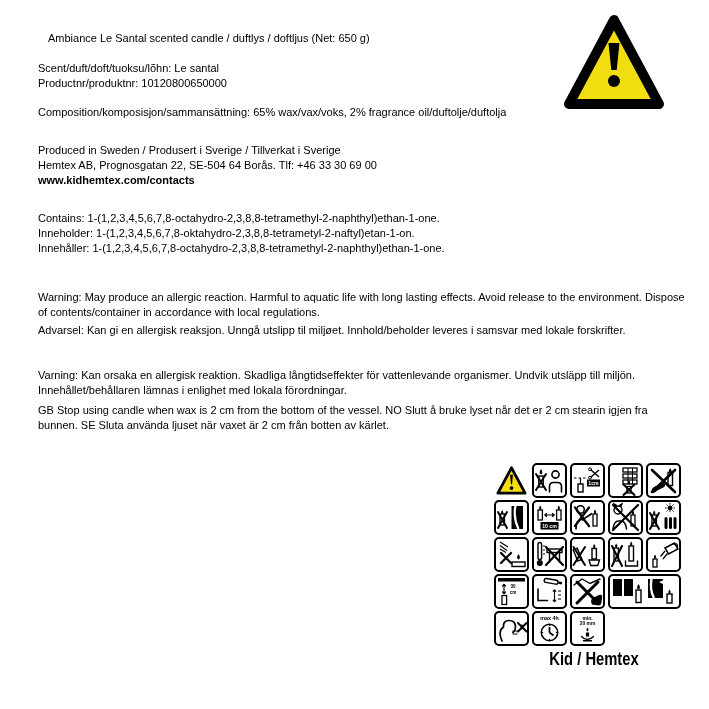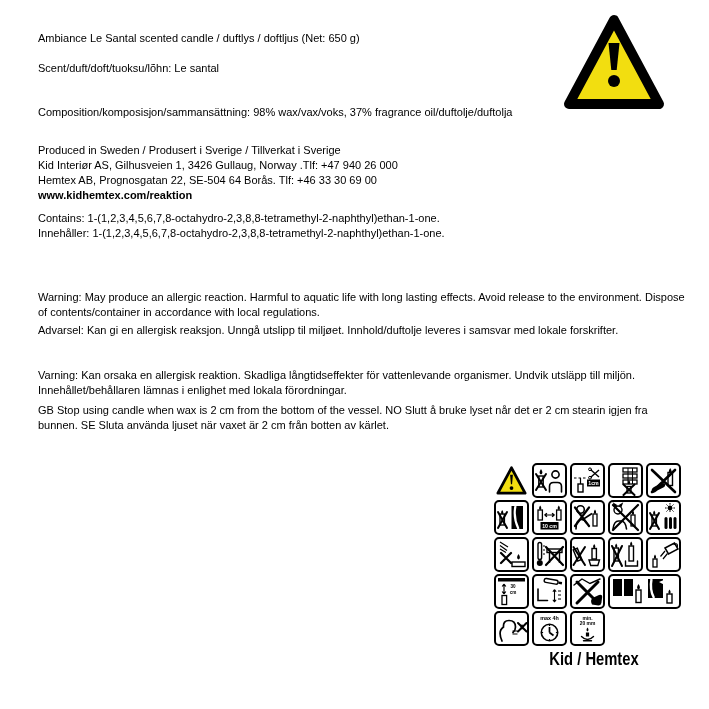--- a/index.html
+++ b/index.html
@@ -2,21 +2,21 @@
 <html style="--warn-yellow: #F2DE10;"><head>
 <meta charset="utf-8">
 <style>
   html,body{margin:0;padding:0;}
   body{
     width:709px;height:709px;position:relative;background:#fff;
     font-family:"Liberation Sans", sans-serif;color:#000;overflow:hidden;
   }
   .label-text{position:absolute;left:38px;top:0;width:650px;font-size:11px;line-height:15px;}
   .para{position:absolute;left:0;width:100%;}
-  .p-title{top:31px;}
+  .p-title{top:31px;margin-left:10px;}
   .p-id{top:61px;}
   .p-burn{top:105px;}
   .p-made{top:143px;}
   .p-contains{top:211px;}
   .p-warn-en{top:290px;}
   .p-warn-no{top:323px;}
   .p-warn-se{top:368px;}
   .p-stop{top:403px;}
   .bold{font-weight:bold;}
   .warn-triangle{position:absolute;left:562px;top:13px;width:104px;height:100px;}
@@ -37,40 +37,41 @@
   }
 </style>
 </head>
 <body>
 
 <div class="label-text">
   <div class="para p-title">Ambiance Le Santal scented candle / duftlys / doftljus (Net: 650 g)</div>
 
   <div class="para p-id">
     <div>Scent/duft/doft/tuoksu/lõhn: Le santal</div>
+    <div>Productnr/produktnr: 10120800650000</div>
   </div>
 
   <div class="para p-burn">
-    <div>Composition/komposisjon/sammansättning: 98% wax/vax/voks, 37% fragrance oil/duftolje/duftolja</div>
+    <div>Composition/komposisjon/sammansättning: 65% wax/vax/voks, 2% fragrance oil/duftolje/duftolja</div>
   </div>
 
   <div class="para p-made">
     <div>Produced in Sweden / Produsert i Sverige / Tillverkat i Sverige</div>
-    <div>Kid Interiør AS, Gilhusveien 1, 3426 Gullaug, Norway .Tlf: +47 940 26 000</div>
     <div>Hemtex AB, Prognosgatan 22, SE-504 64 Borås. Tlf: +46 33 30 69 00</div>
-    <div class="bold">www.kidhemtex.com/reaktion</div>
+    <div class="bold">www.kidhemtex.com/contacts</div>
   </div>
 
   <div class="para p-contains">
     <div>Contains: 1-(1,2,3,4,5,6,7,8-octahydro-2,3,8,8-tetramethyl-2-naphthyl)ethan-1-one.</div>
+    <div>Inneholder: 1-(1,2,3,4,5,6,7,8-oktahydro-2,3,8,8-tetrametyl-2-naftyl)etan-1-on.</div>
     <div>Innehåller: 1-(1,2,3,4,5,6,7,8-octahydro-2,3,8,8-tetramethyl-2-naphthyl)ethan-1-one.</div>
   </div>
 
   <div class="para p-warn-en">Warning: May produce an allergic reaction. Harmful to aquatic life with long lasting effects. Avoid release to the environment. Dispose of contents/container in accordance with local regulations.</div>
-  <div class="para p-warn-no">Advarsel:  Kan gi en allergisk reaksjon. Unngå utslipp til miljøet. Innhold/duftolje leveres i samsvar med lokale forskrifter.</div>
+  <div class="para p-warn-no">Advarsel:  Kan gi en allergisk reaksjon. Unngå utslipp til miljøet. Innhold/beholder leveres i samsvar med lokale forskrifter.</div>
   <div class="para p-warn-se">Varning: Kan orsaka en allergisk reaktion. Skadliga långtidseffekter för vattenlevande organismer. Undvik utsläpp till miljön. Innehållet/behållaren lämnas i enlighet med lokala förordningar.</div>
   <div class="para p-stop">GB Stop using candle when wax is 2 cm from the bottom of the vessel. NO Slutt å bruke lyset når det er 2 cm stearin igjen fra bunnen. SE Sluta använda ljuset när vaxet är 2 cm från botten av kärlet.</div>
 </div>
 
 <div class="warn-triangle">
   <svg width="104" height="100" viewBox="0 0 104 100">
     <path d="M52 7 L97 91 L7 91 Z" fill="var(--warn-yellow,#F2DE10)" stroke="#000" stroke-width="10" stroke-linejoin="round"></path>
     <path d="M46.5 30 h11 l-2.8 27 h-5.4 z" fill="#000"></path>
     <circle cx="52" cy="68" r="6" fill="#000"></circle>
   </svg>

